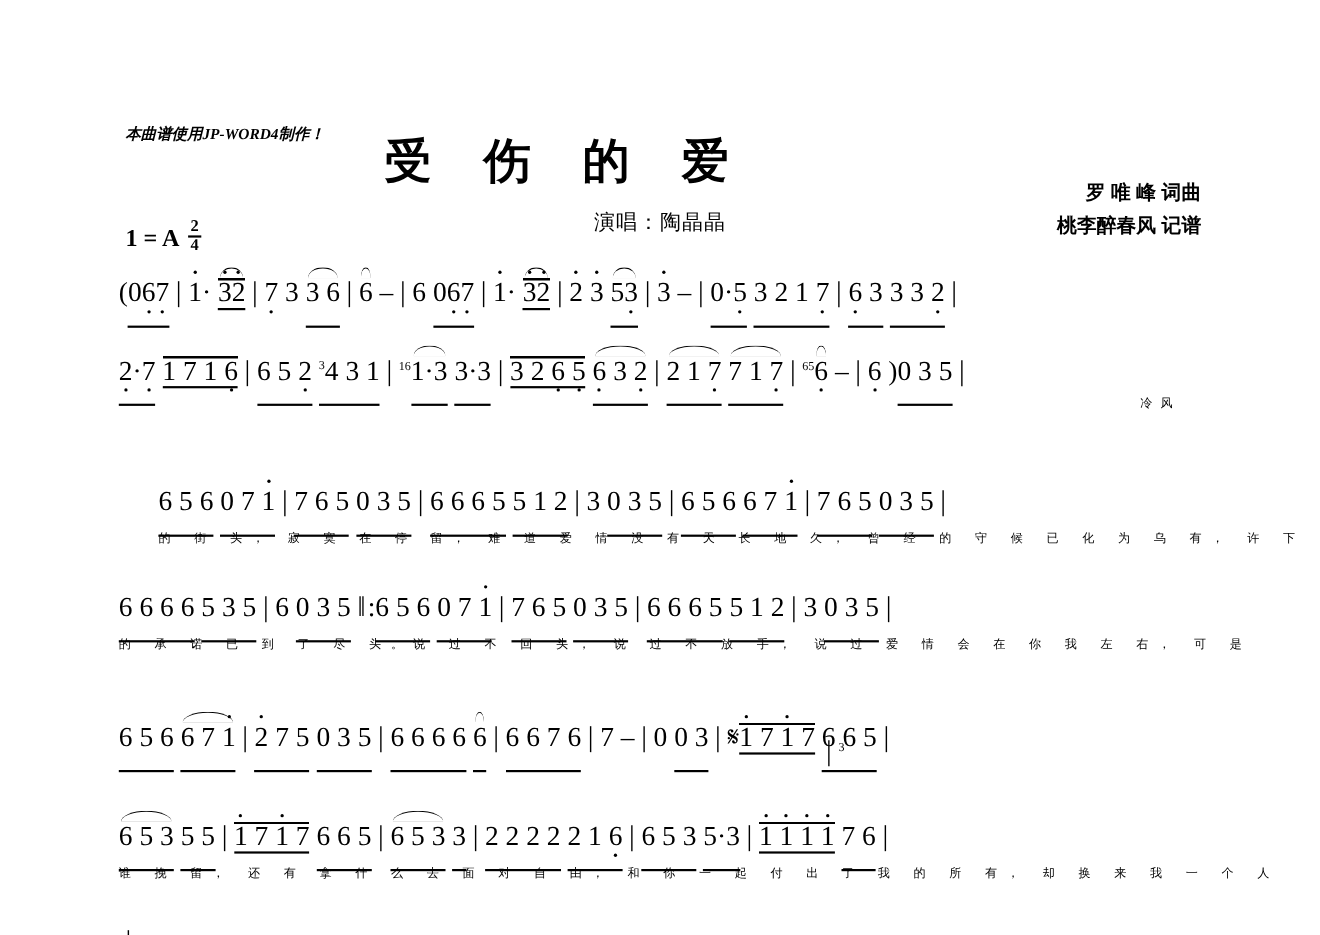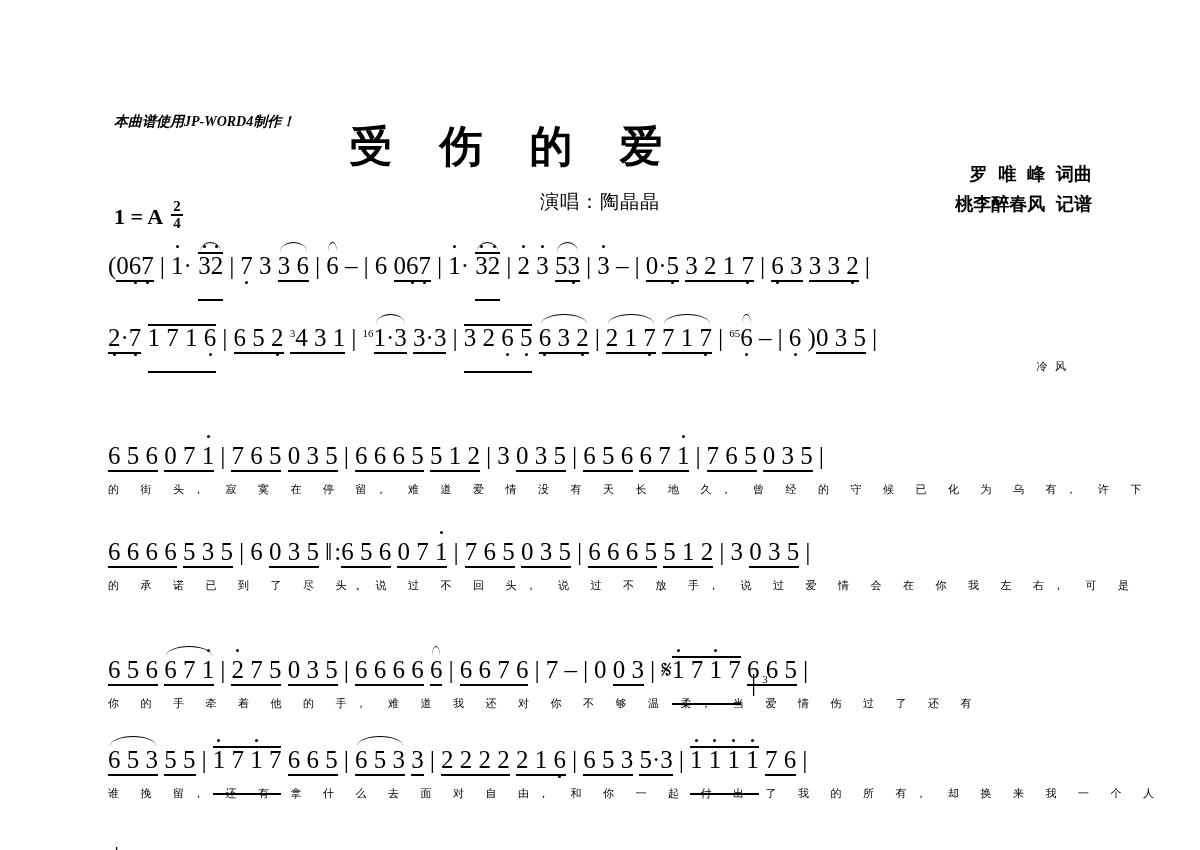--- a/index.html
+++ b/index.html
@@ -52,21 +52,21 @@
     text-align: center;
     font-family: "DejaVu Serif", serif;
     font-size: 19px;
     letter-spacing: 1px;
   }
   .credits {
     position: absolute;
     right: 108px;
     top: 160px;
     text-align: right;
-    font-family: Liberation Mono, monospace;
+    font-family: Liberation Sans, sans-serif;
     font-size: 18px;
     line-height: 30px;
     font-weight: bold;
   }
   .keysig {
     position: absolute;
     left: 114px;
     top: 201px;
     font-family: "Liberation Serif", serif;
     font-weight: bold;
@@ -105,22 +105,22 @@
   .lyrics {
     font-family: "DejaVu Serif", serif;
     font-size: 11px;
     white-space: nowrap;
     line-height: 24px;
     letter-spacing: 2px;
   }
   .lyrics.spread { letter-spacing: 9px; }
 
   
-  .u1 { border-bottom: 2px solid #000; padding-bottom: 1px; }
-  .u2 { border-bottom: 2px solid #000; padding-bottom: 20px; box-shadow: 0 3px 0 -1px #000 inset; }
+  .u1 { border-bottom: 2px solid #000; padding-bottom: 16px; }
+  .u2 { border-bottom: 2px solid #000; padding-bottom: 0; box-shadow: 0 3px 0 -1px #000 inset; }
   .bar { padding: 0 6px; font-size: 26px; }
   .dotabove { position: relative; }
   .dotabove::after {
     content: "";
     position: absolute;
     left: 50%;
     top: -7px;
     width: 3px; height: 3px;
     margin-left: -1.5px;
     background: #000;
@@ -182,39 +182,38 @@
     </div>
   </div>
 
   <div class="line" style="top:315px;">
     <div class="notes">
       <span class="seg"><span class="u1"><span class="dotbelow">2</span>·<span class="dotbelow">7</span></span> <span class="u2">1 7 1 <span class="dotbelow">6</span></span></span><span class="bar">|</span><span class="seg"><span class="u1">6 5 <span class="dotbelow">2</span></span> <span class="u1"><span class="tiny">3</span>4 3 1</span></span><span class="bar">|</span><span class="seg"><span class="tiny">16</span><span class="u1 slur">1·3</span> <span class="u1">3·3</span></span><span class="bar">|</span><span class="seg"><span class="u2">3 2 <span class="dotbelow">6</span> <span class="dotbelow">5</span></span> <span class="u1 slur"><span class="dotbelow">6</span> 3 <span class="dotbelow">2</span></span></span><span class="bar">|</span><span class="seg"><span class="u1 slur">2 1 <span class="dotbelow">7</span></span> <span class="u1 slur">7 1 <span class="dotbelow">7</span></span></span><span class="bar">|</span><span class="seg"><span class="tiny">65</span><span class="slur"><span class="dotbelow">6</span></span> –</span><span class="bar">|</span><span class="seg"><span class="dotbelow">6</span> )<span class="u1">0 3 5</span></span><span class="bar">|</span>
     </div>
     <div class="lyrics" style="text-align:right; padding-right:24px;">冷 风</div>
   </div>
 
-  <div class="line" style="top:438px;">
+  <div class="line" style="top:438px;margin-left:36px;">
     <div class="notes">
       <span class="seg"><span class="u1">6 5 6</span> <span class="u1">0 7 <span class="dotabove">1</span></span></span><span class="bar">|</span><span class="seg"><span class="u1">7 6 5</span> <span class="u1">0 3 5</span></span><span class="bar">|</span><span class="seg"><span class="u1">6 6 6 5</span> <span class="u1">5 1 2</span></span><span class="bar">|</span><span class="seg">3 <span class="u1">0 3 5</span></span><span class="bar">|</span><span class="seg"><span class="u1">6 5 6</span> <span class="u1">6 7 <span class="dotabove">1</span></span></span><span class="bar">|</span><span class="seg"><span class="u1">7 6 5</span> <span class="u1">0 3 5</span></span><span class="bar">|</span>
     </div>
     <div class="lyrics spread">的 街 头， 寂 寞  在 停 留， 难 道  爱 情 没 有 天 长 地  久， 曾 经  的 守 候  已 化  为 乌 有， 许 下</div>
   </div>
 
   <div class="line" style="top:534px;">
     <div class="notes">
       <span class="seg"><span class="u1">6 6 6 6</span> <span class="u1">5 3 5</span></span><span class="bar">|</span><span class="seg">6 <span class="u1">0 3 5</span></span><span class="bar" style="padding-right:2px;">‖</span><span class="seg">:</span><span class="seg"> <span class="u1">6 5 6</span> <span class="u1">0 7 <span class="dotabove">1</span></span></span><span class="bar">|</span><span class="seg"><span class="u1">7 6 5</span> <span class="u1">0 3 5</span></span><span class="bar">|</span><span class="seg"><span class="u1">6 6 6 5</span> <span class="u1">5 1 2</span></span><span class="bar">|</span><span class="seg">3 <span class="u1">0 3 5</span></span><span class="bar">|</span>
     </div>
     <div class="lyrics spread">的 承 诺 已 到 了 尽  头。说 过   不 回 头， 说 过  不 放 手， 说 过  爱 情 会 在 你 我 左  右， 可 是</div>
   </div>
 
   <div class="line" style="top:652px;">
     <div class="notes">
       <span class="seg"><span class="u1">6 5 6</span> <span class="u1 slur">6 7 <span class="dotabove">1</span></span></span><span class="bar">|</span><span class="seg"><span class="u1"><span class="dotabove">2</span> 7 5</span> <span class="u1">0 3 5</span></span><span class="bar">|</span><span class="seg"><span class="u1">6 6 6 6</span> <span class="u1 slur">6</span></span><span class="bar">|</span><span class="seg"><span class="u1">6 6 7 6</span></span><span class="bar">|</span><span class="seg">7 –</span><span class="bar">|</span><span class="seg">0 <span class="u1">0 3</span></span><span class="bar">|</span><span class="seg">𝄋</span><span class="seg"><span class="u2"><span class="dotabove">1</span> 7 <span class="dotabove">1</span> 7</span> <span class="u1">6 6 5</span></span><span class="bar">|</span>
     </div>
-    <div class="lyrics spread">你 的 手  牵 着  他 的 手， 难 道  我 还 对 你    不 够 温  柔， 当  爱 情 伤 过 了 还 有</div>
   </div>
 
   <div class="line" style="top:742px;">
     <div class="notes">
       <span class="seg"><span class="u1 slur">6 5 3</span> <span class="u1">5 5</span></span><span class="bar">|</span><span class="seg"><span class="u2"><span class="dotabove">1</span> 7 <span class="dotabove">1</span> 7</span> <span class="u1">6 6 5</span></span><span class="bar">|</span><span class="seg"><span class="u1 slur">6 5 3</span> <span class="u1">3</span></span><span class="bar">|</span><span class="seg"><span class="u1">2 2 2 2</span> <span class="u1">2 1 <span class="dotbelow">6</span></span></span><span class="bar">|</span><span class="seg"><span class="u1">6 5 3</span> <span class="u1">5·3</span></span><span class="bar">|</span><span class="seg"><span class="u2"><span class="dotabove">1</span> <span class="dotabove">1</span> <span class="dotabove">1</span> <span class="dotabove">1</span></span> <span class="u1">7 6</span></span><span class="bar">|</span>
     </div>
     <div class="lyrics spread">谁 挽 留，  还 有 拿 什 么 去 面  对 自 由，  和 你 一 起 付 出 了  我 的 所 有， 却  换 来 我 一 个 人</div>
   </div>
 
   <div class="line" style="top:838px; overflow:hidden; height:12px;">

